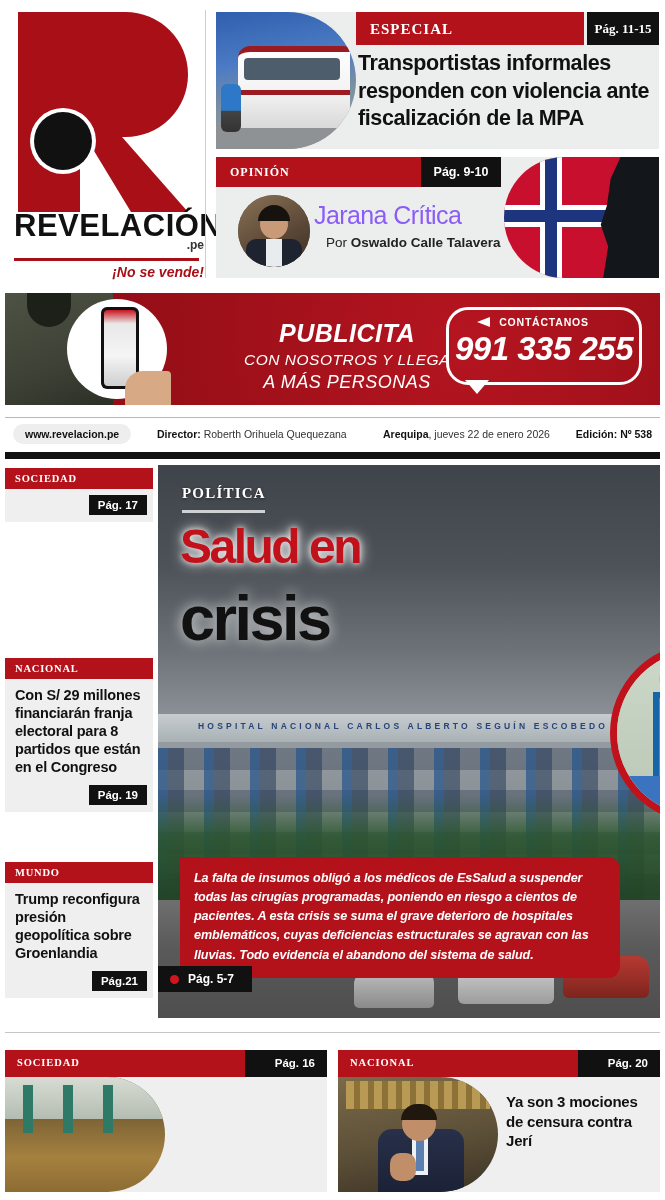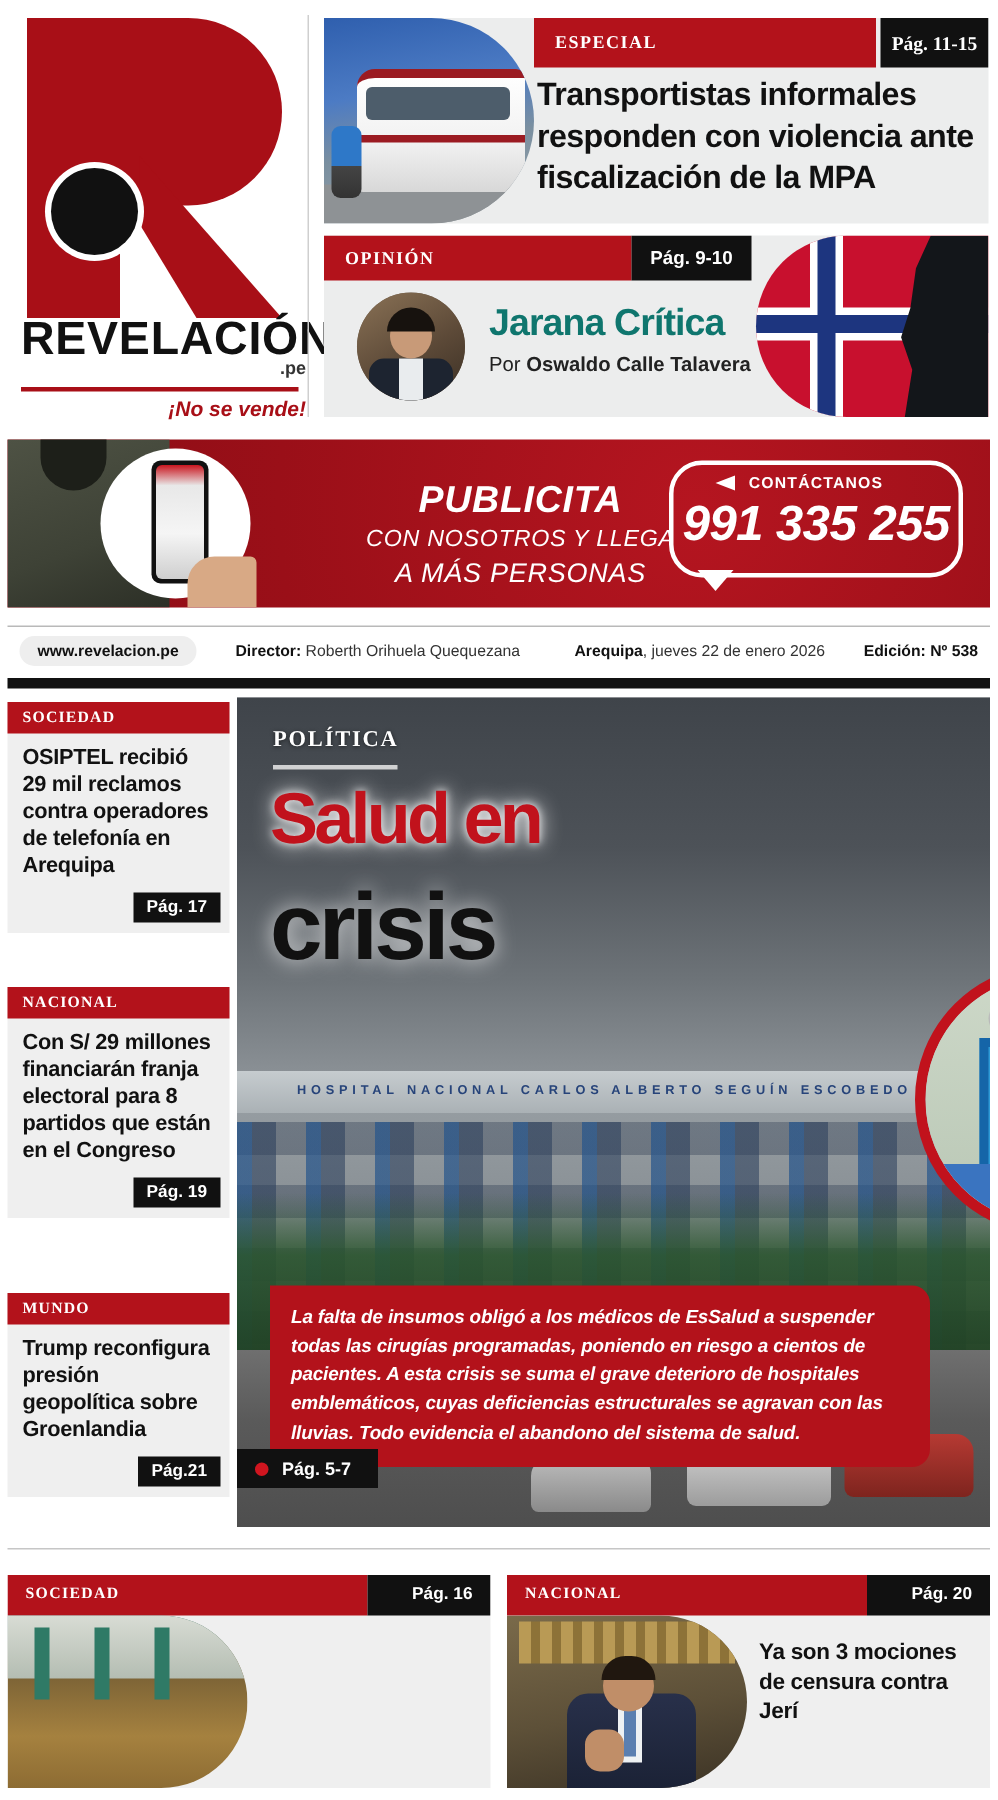--- a/index.html
+++ b/index.html
@@ -39,21 +39,21 @@
              background:linear-gradient(180deg,#fefefe 0%,#f2f2f2 55%,#d8d8d8 100%);
              border-radius:12px 6px 4px 4px; border-top:6px solid #9b1b22; }
   .esp-bus-win { position:absolute; left:28px; top:46px; width:96px; height:22px;
                  background:#4d5d6b; border-radius:4px; }
   .esp-bus-stripe { position:absolute; left:22px; top:78px; width:112px; height:5px; background:#9b1b22; }
   .esp-worker { position:absolute; left:5px; top:72px; width:20px; height:48px;
                 background:linear-gradient(180deg,#2e78c8 0%,#2e78c8 55%,#444 56%,#333 100%); border-radius:6px; }
   .esp-ground { position:absolute; left:0; bottom:0; width:140px; height:26px; background:#8e9295; }
   .esp-tagrow { position:absolute; left:140px; top:0; width:303px; height:33px; }
   .esp-tag { position:absolute; left:0; top:0; width:228px; height:33px; background:#b3121b; }
-  .esp-tag span { display:block; color:#fff; font-weight:bold; font-size:12px;
+  .esp-tag span { display:block; color:#fff; font-weight:bold; font-size:15px;
                   letter-spacing:1px; padding:9px 0 0 14px; font-family:"Liberation Serif", serif; }
   .esp-pag { position:absolute; right:0; top:0; width:72px; height:33px; background:#111;font-family:Liberation Serif, serif; }
   .esp-pag span { display:block; color:#fff; font-weight:bold; font-size:13px; text-align:center; padding-top:9px; }
   .esp-head { position:absolute; left:142px; top:38px; width:296px;
               font-size:21.5px; font-weight:bold; line-height:1.28; color:#111; letter-spacing:-0.4px; }
 
   
   .opinion { position:absolute; left:216px; top:157px; width:443px; height:121px;
              background:#eceded; overflow:hidden; }
   .op-flagimg { position:absolute; right:0; top:0; width:155px; height:121px;
@@ -70,22 +70,22 @@
                  padding:8px 0 0 14px; font-family:"Liberation Serif", serif; }
   .op-pag { position:absolute; left:205px; top:0; width:80px; height:30px; background:#111; }
   .op-pag span { display:block; color:#fff; font-weight:bold; font-size:12.5px; text-align:center; padding-top:8px; }
   .op-avatar { position:absolute; left:22px; top:38px; width:72px; height:72px; border-radius:50%;
                overflow:hidden; background:#6b5a4a; }
   .op-av-bg { position:absolute; inset:0; background:linear-gradient(150deg,#8a7256 0%,#5d4a38 55%,#3a2f24 100%); }
   .op-av-head { position:absolute; left:22px; top:14px; width:28px; height:30px; background:#c89a78; border-radius:50%; }
   .op-av-hair { position:absolute; left:20px; top:10px; width:32px; height:16px; background:#17120e; border-radius:16px 16px 0 0; }
   .op-av-body { position:absolute; left:8px; top:44px; width:56px; height:32px; background:#1d2430; border-radius:10px 10px 0 0; }
   .op-av-shirt { position:absolute; left:28px; top:44px; width:16px; height:30px; background:#e9ecee; }
-  .op-title { position:absolute; left:110px; top:44px; font-size:25px; font-weight:bold;
-              color:#0f766e; letter-spacing:-0.6px; }
+  .op-title { position:absolute; left:98px; top:44px; font-size:25px; font-weight:normal;
+              color:#8b5cf6; letter-spacing:-0.6px; }
   .op-by { position:absolute; left:110px; top:78px; font-size:13.5px; color:#222; }
   .op-by b { font-weight:bold; }
 
   
   .ad { position:absolute; left:5px; top:293px; width:655px; height:112px;
         background:radial-gradient(circle at 70% 40%, #b51520 0%, #9a0f18 60%, #8a0d15 100%);
         overflow:hidden; }
   .ad-person { position:absolute; left:0; top:0; width:108px; height:112px;
                background:linear-gradient(160deg,#4e5244 0%,#3e4236 60%,#2c2f26 100%); }
   .ad-person-face { position:absolute; left:22px; top:-6px; width:44px; height:40px; background:#1d1f19; border-radius:0 0 22px 22px; }
@@ -330,21 +330,20 @@
       <b>Arequipa</b><span>, jueves 22 de enero 2026</span>
     </div>
     <div class="info-ed">Edición: Nº 538</div>
   </div>
   <div class="infobar-black"></div>
 
   <div class="side-block" style="top:468px;">
     <div class="sb-tag">
       <span>SOCIEDAD</span>
     </div>
-    <div class="sb-head">OSIPTEL recibió 29 mil reclamos contra operadores de telefonía en Arequipa</div>
     <div class="sb-pagwrap">
       <span class="sb-pag">Pág. 17</span>
     </div>
   </div>
 
   <div class="side-block" style="top:658px;">
     <div class="sb-tag">
       <span>NACIONAL</span>
     </div>
     <div class="sb-head">Con S/ 29 millones financiarán franja electoral para 8 partidos que están en el Congreso</div>

